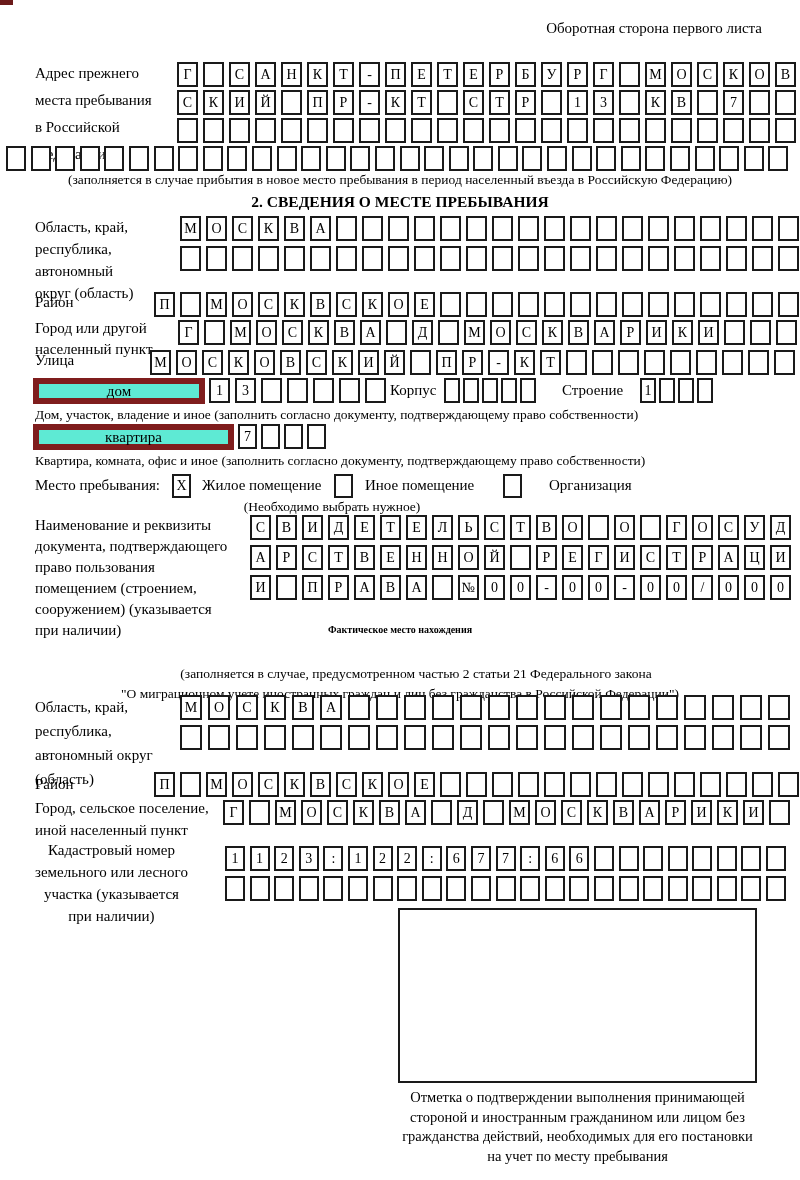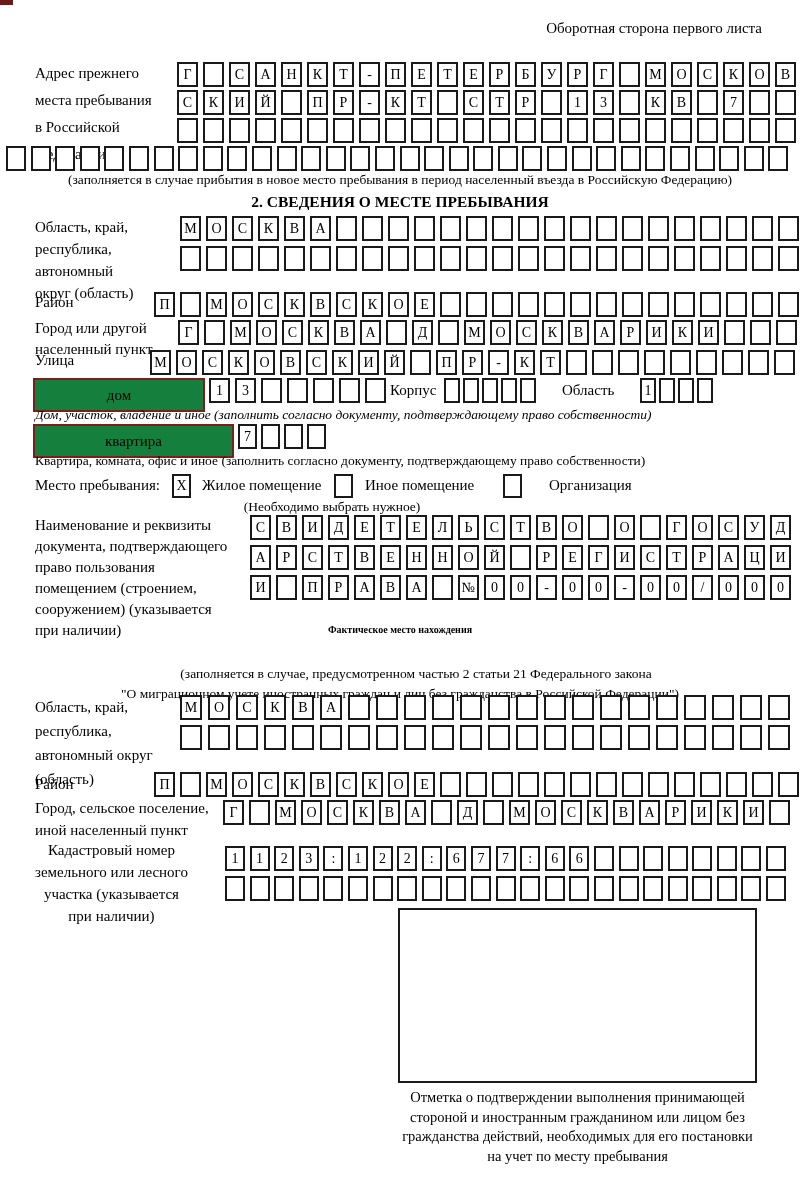--- a/index.html
+++ b/index.html
@@ -12,22 +12,22 @@
   .center{left:0;width:800px;text-align:center;white-space:nowrap;}
   .heading{position:absolute;font-weight:bold;font-size:15.5px;}
   .cellrow{position:absolute;display:flex;gap:5px;}
   .cell{flex:none;width:21px;height:25px;border:2px solid #1a1a1a;box-sizing:border-box;
         background:#fff;display:flex;align-items:center;justify-content:center;
         font-size:14px;line-height:1;}
   .cellrow.tight{gap:4.6px;}  .cellrow.tight .cell{width:20px;}
   .cellrow.wide{gap:6px;}     .cellrow.wide .cell{width:22px;}
   .cellrow.narrow{gap:3px;}   .cellrow.narrow .cell{width:16px;}
   .cellrow.kvr{gap:4px;}      .cellrow.kvr .cell{width:19px;}
-  .labelbox{position:absolute;height:34px;border:2px solid #7f1d1d;box-sizing:border-box;
-        background:#15803d;display:flex;align-items:center;justify-content:center;font-size:15px;}
+  .labelbox{position:absolute;height:26px;border:6px solid #7f1d1d;box-sizing:border-box;
+        background:#5eead4;display:flex;align-items:center;justify-content:center;font-size:15px;}
   .checkbox{position:absolute;width:19px;height:24px;border:2px solid #1a1a1a;box-sizing:border-box;
         background:#fff;display:flex;align-items:center;justify-content:center;font-size:14px;}
   .stampbox{position:absolute;left:398px;top:908px;width:359px;height:175px;
         border:2px solid #1a1a1a;box-sizing:border-box;background:#fff;}
   .caption{position:absolute;left:390px;top:1088px;width:375px;text-align:center;
         font-size:14.5px;line-height:19.5px;}
   .artifact{position:absolute;left:0;top:0;width:13px;height:5px;background:#6b1a1a;}
 </style>
 </head>
 <body>
@@ -318,28 +318,28 @@
       <div class="cell"></div>
     </div>
   <div class="lbl" style="left:390px;top:382px;">Корпус</div>
   <div class="cellrow narrow" style="left:444px;top:378px">
       <div class="cell"></div>
       <div class="cell"></div>
       <div class="cell"></div>
       <div class="cell"></div>
       <div class="cell"></div>
     </div>
-  <div class="lbl" style="left:562px;top:382px;">Область</div>
+  <div class="lbl" style="left:562px;top:382px;">Строение</div>
   <div class="cellrow narrow" style="left:640px;top:378px">
       <div class="cell">1</div>
       <div class="cell"></div>
       <div class="cell"></div>
       <div class="cell"></div>
     </div>
-  <div class="note" style="left:35px;top:407px;font-style:italic;">Дом, участок, владение и иное (заполнить согласно документу, подтверждающему право собственности)</div>
+  <div class="note" style="left:35px;top:407px;">Дом, участок, владение и иное (заполнить согласно документу, подтверждающему право собственности)</div>
 
   <div class="labelbox" style="left:33px;top:424px;width:201px;">квартира</div>
   <div class="cellrow kvr" style="left:238px;top:424px">
       <div class="cell">7</div>
       <div class="cell"></div>
       <div class="cell"></div>
       <div class="cell"></div>
     </div>
   <div class="note" style="left:35px;top:453px;">Квартира, комната, офис и иное (заполнить согласно документу, подтверждающему право собственности)</div>
 

